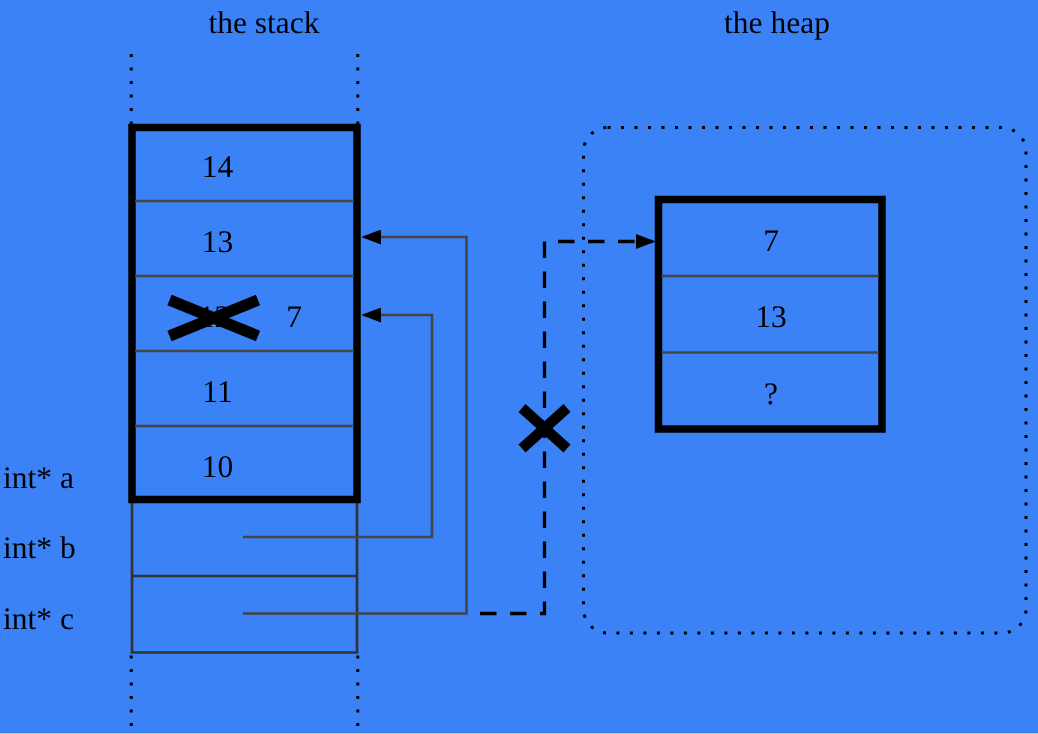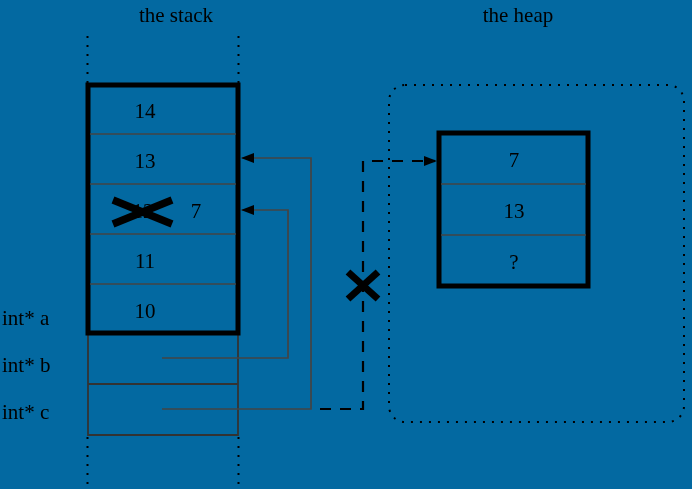--- a/index.html
+++ b/index.html
@@ -4,21 +4,21 @@
 <style>
   html, body {
     margin: 0;
     padding: 0;
     background: #ffffff;
   }
   #diagram-root {
     position: relative;
     width: 692px;
     height: 489px;
-    background: #0369a1;
+    background: #3b82f6;
     font-family: "Liberation Serif", "DejaVu Serif", serif;
     overflow: hidden;
   }
   svg.canvas {
     position: absolute;
     left: 0;
     top: 0;
     width: 692px;
     height: 489px;
   }

